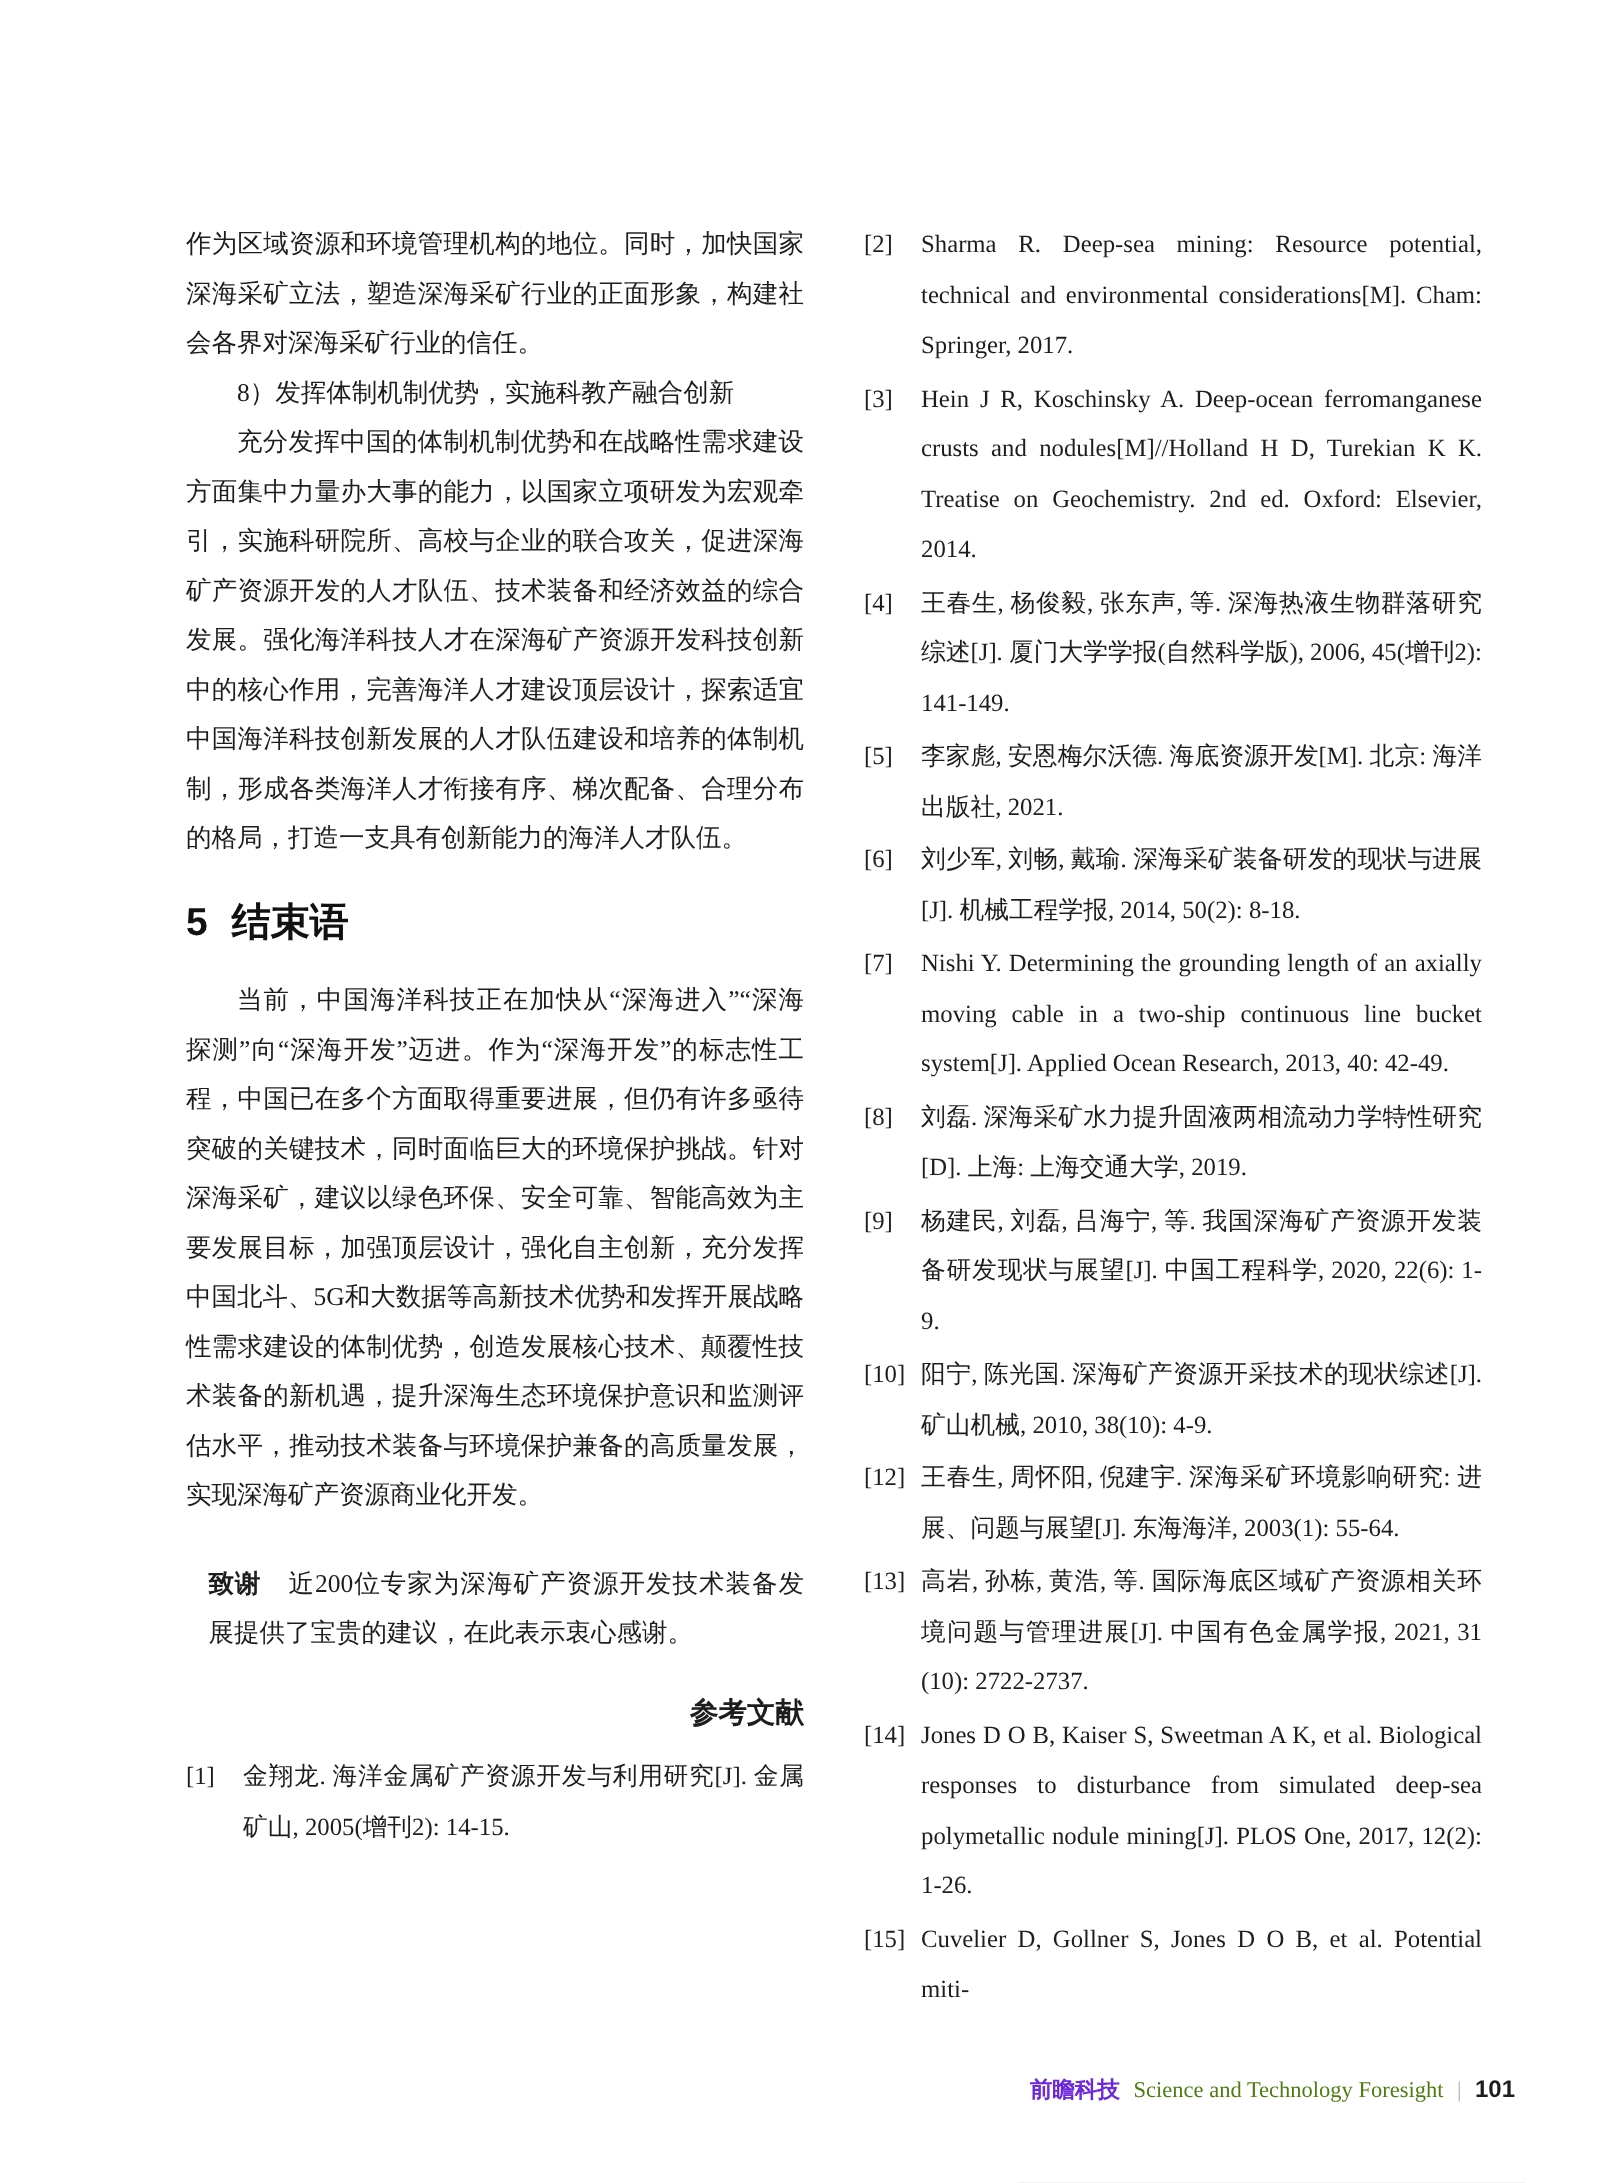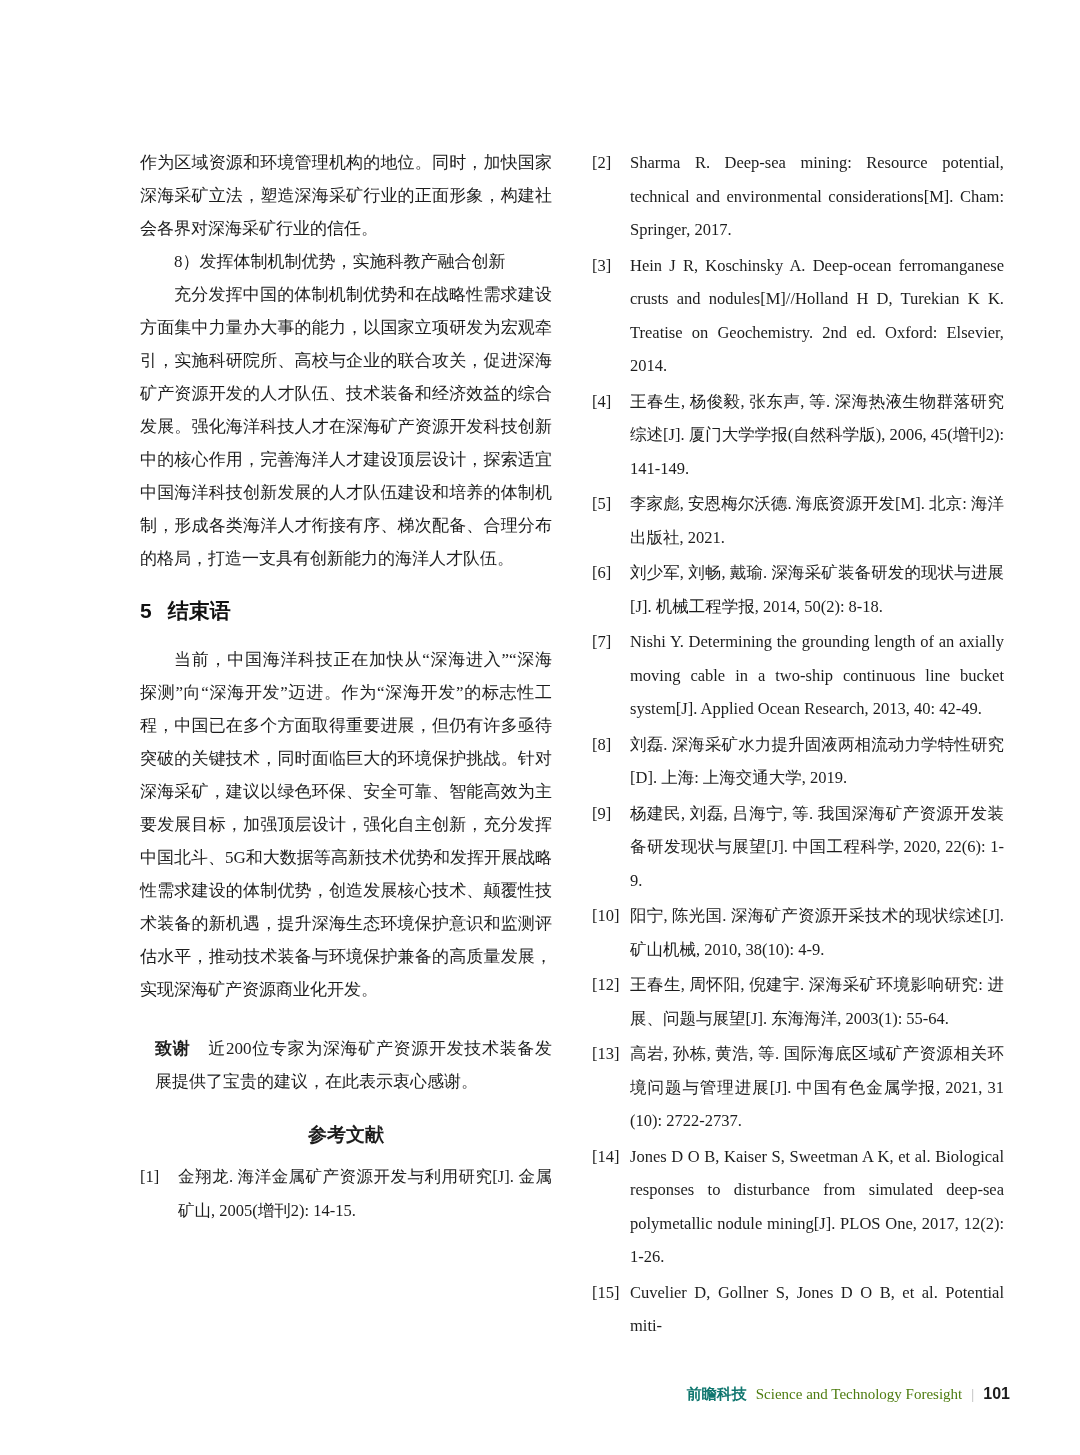--- a/index.html
+++ b/index.html
@@ -9,57 +9,57 @@
     height: 1455px;
     margin: 0 auto;
     background: #ffffff;
     font-family: "Liberation Serif", "DejaVu Serif", serif;
     color: #1d1d1d;
     overflow: hidden;
     box-sizing: border-box;
   }
   .content {
     position: absolute;
-    left: 140px;
+    left: 124px;
     top: 146px;
     width: 864px;
     display: flex;
     gap: 40px;
   }
   .col { width: 415px; box-sizing: border-box; }
 
   .body {
     font-size: 17px;
     line-height: 33px;
     text-align: justify;
     margin: 0;
   }
   .indent { text-indent: 2em; }
 
   .section-heading {
     font-family: "Liberation Sans", "DejaVu Sans", sans-serif;
-    font-size: 21px;
+    font-size: 26px;
     font-weight: bold;
     color: #111;
     margin: 22px 0 18px 0;
   }
   .section-heading .num { margin-right: 16px; }
 
   .ack { margin-top: 26px; margin-left: 15px; }
   .ack-label {
     font-family: "Liberation Sans", "DejaVu Sans", sans-serif;
     font-weight: bold;
     margin-right: 18px;
   }
 
   .ref-heading {
     font-family: "Liberation Sans", "DejaVu Sans", sans-serif;
     font-size: 19px;
     font-weight: bold;
-    text-align: center;
+    text-align: right;
     margin: 24px 0 12px 0;
   }
 
   .ref-list { list-style: none; margin: 0; padding: 0; }
   .ref {
     display: flex;
     font-size: 16.5px;
     line-height: 33.5px;
     margin-bottom: 2px;
   }
@@ -71,21 +71,21 @@
     top: 1366px;
     right: 70px;
     display: flex;
     align-items: baseline;
     gap: 9px;
     font-size: 15px;
   }
   .f-cn {
     font-family: "Liberation Sans", "DejaVu Sans", sans-serif;
     font-weight: bold;
-    color: #0f766e;
+    color: #6d28d9;
   }
   .f-en { color: #4d7c0f; }
   .f-sep { color: #b5b5b5; }
   .f-num {
     font-family: "Liberation Sans", "DejaVu Sans", sans-serif;
     font-weight: bold;
     font-size: 16px;
     color: #1d1d1d;
     margin-top: 19px;
   }

